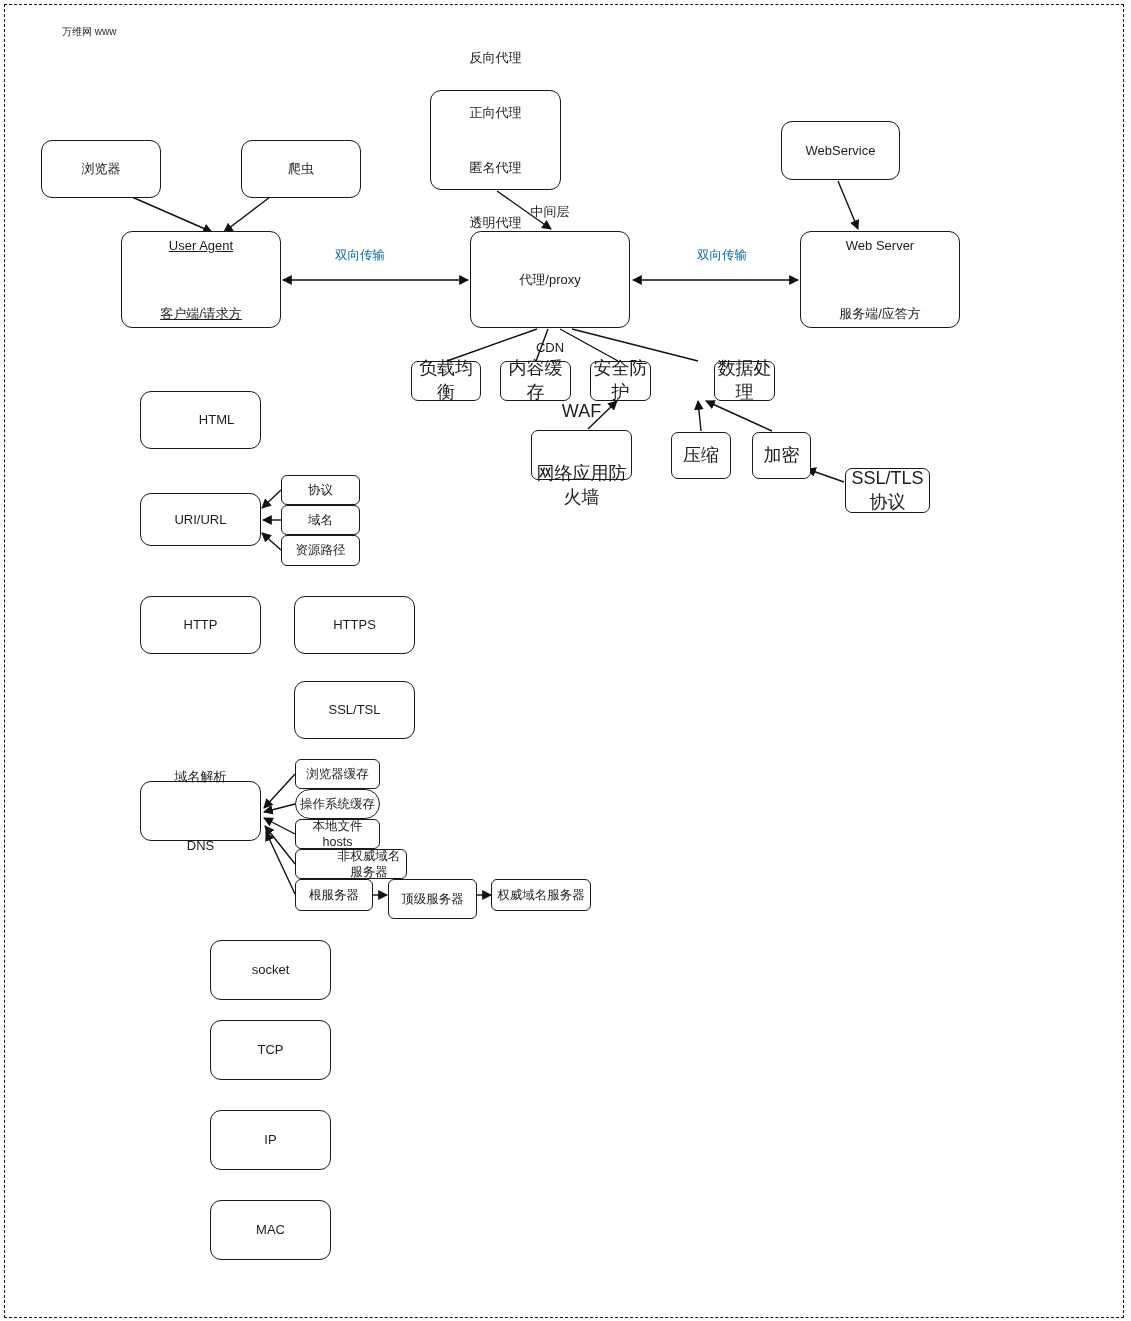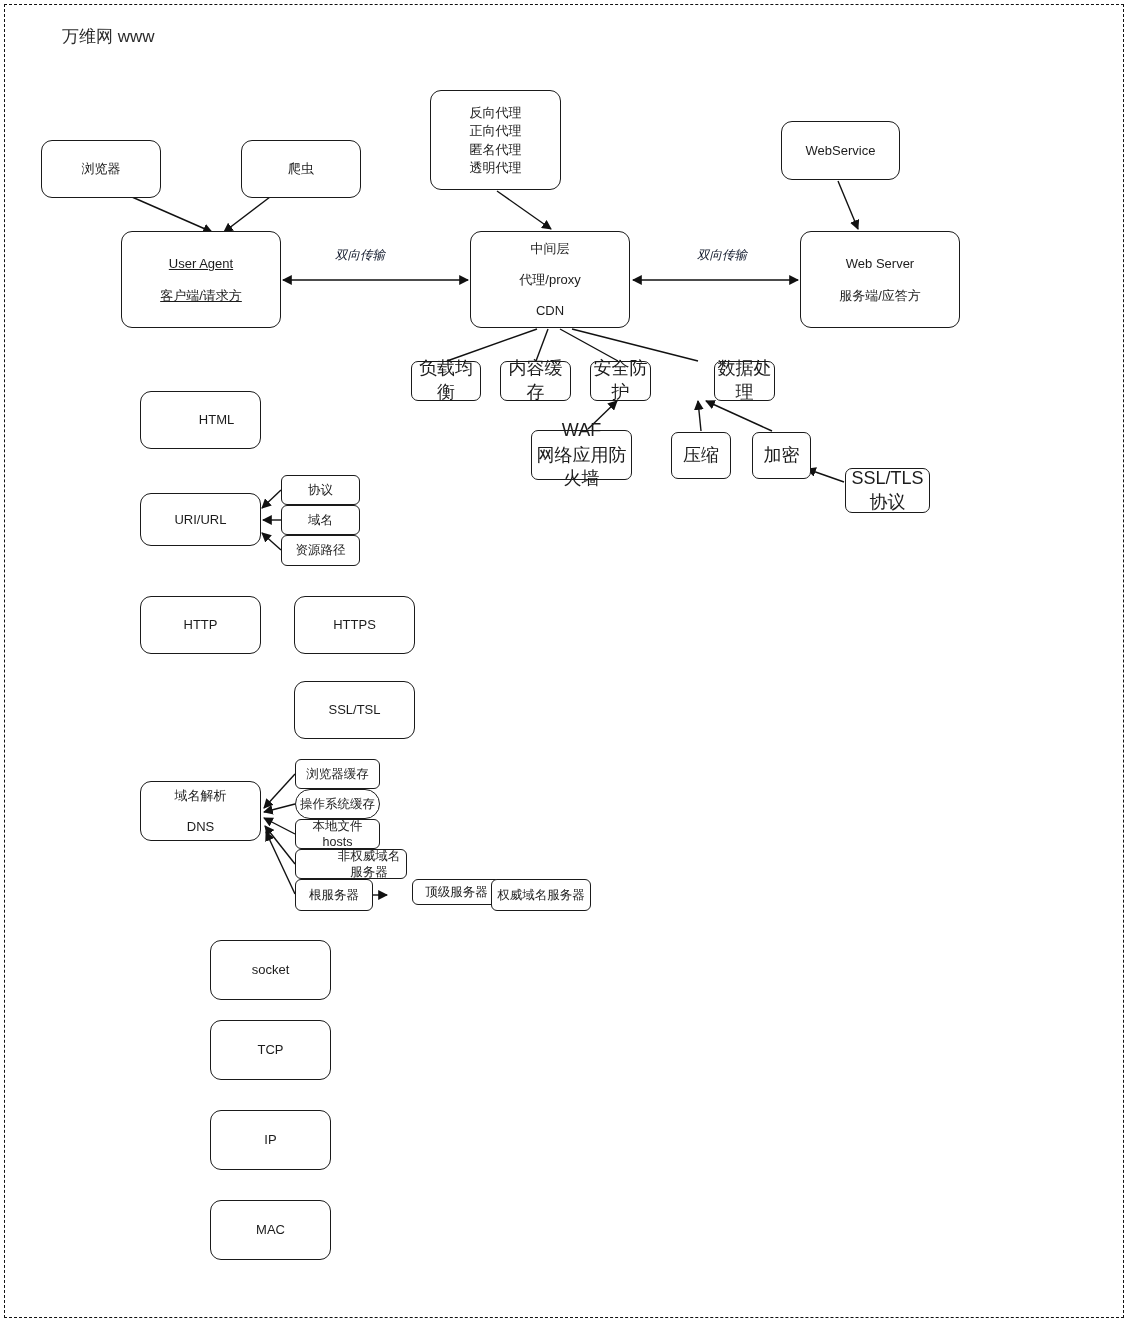--- a/index.html
+++ b/index.html
@@ -24,39 +24,40 @@
     width: 1120px;
     height: 1314px;
     border: 1.6px dashed #111111;
     box-sizing: border-box;
     pointer-events: none;
   }
   #page-title {
     position: absolute;
     left: 62px;
     top: 25px;
-    font-size: 17px;
+    font-size: 10px;
     color: #2b2b2b;
     white-space: nowrap;
   }
   .node {
     position: absolute;
     box-sizing: border-box;
     border: 1.3px solid #1a1a1a;
     background: #ffffff;
     display: flex;
     flex-direction: column;
     align-items: center;
     justify-content: center;
     text-align: center;
     color: #1c1c1c;
     line-height: 1.32;
     border-radius: 11px;
     font-size: 13px;
     z-index: 3;
+    gap: 37px;
   }
   .node.small {
     border-radius: 7px;
     font-size: 18px;
   }
   .node.tight {
     border-radius: 6px;
     font-size: 12.5px;
   }
   .node .ln {
@@ -64,24 +65,23 @@
   }
   .node.spaced .ln + .ln {
     margin-top: 14px;
   }
   .node.stack .ln + .ln {
     margin-top: 1px;
   }
   .edge-label {
     position: absolute;
     font-size: 12.5px;
-    color: #0f172a;
+    color: #0369a1;
     white-space: nowrap;
     z-index: 4;
-    font-style: italic;
   }
   #edges {
     position: absolute;
     left: 0;
     top: 0;
     width: 1131px;
     height: 1321px;
     z-index: 1;
     pointer-events: none;
   }
@@ -267,21 +267,21 @@
   </div>
 
   <div class="node tight" style="left:295px; top:849px; width:112px; height:30px;padding-left:36px;">
     <span class="ln">非权威域名服务器</span>
   </div>
 
   <div class="node tight" style="left:295px; top:879px; width:78px; height:32px;">
     <span class="ln">根服务器</span>
   </div>
 
-  <div class="node tight" style="left:388px; top:879px; width:89px; height:26px;margin-left:24px;">
+  <div class="node tight" style="left:388px; top:879px; width:89px; height:40px;">
     <span class="ln">顶级服务器</span>
   </div>
 
   <div class="node tight" style="left:491px; top:879px; width:100px; height:32px;">
     <span class="ln">权威域名服务器</span>
   </div>
 
   <div class="node" style="left:210px; top:940px; width:121px; height:60px;">
     <span class="ln">socket</span>
   </div>

